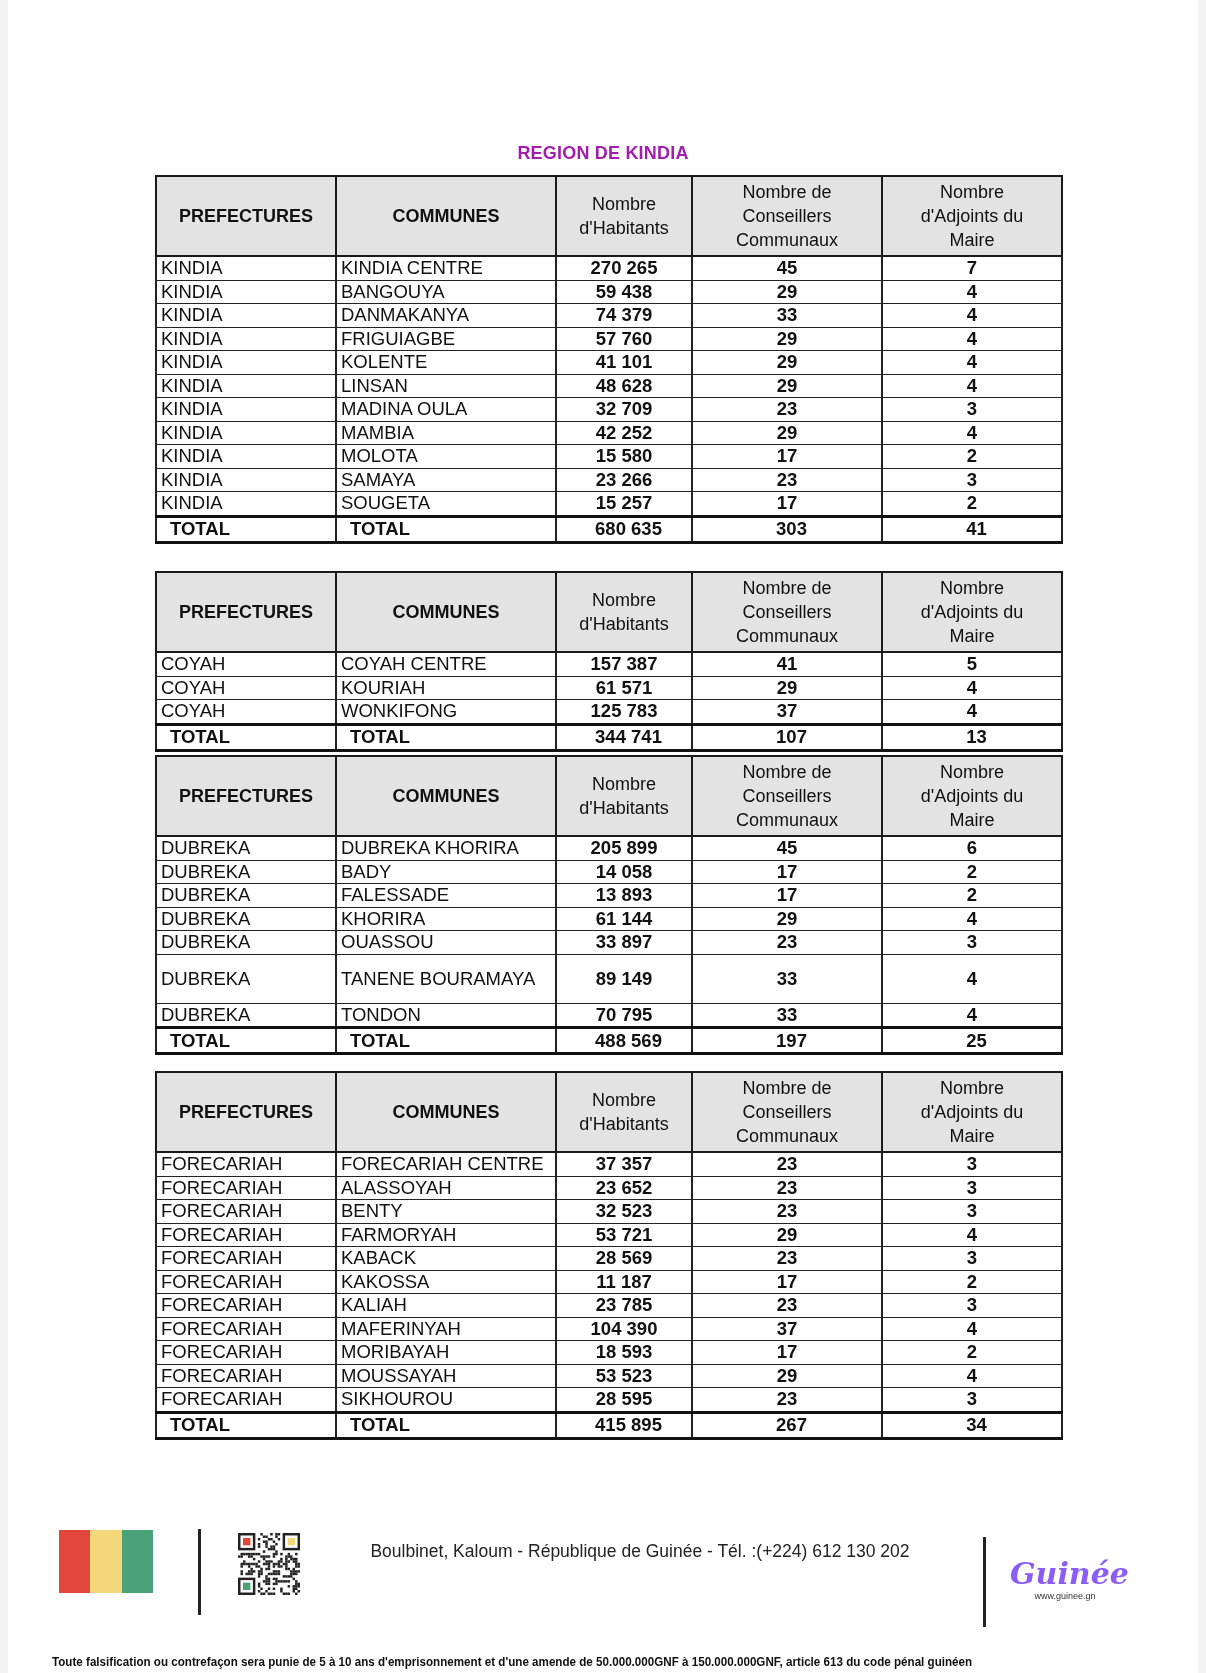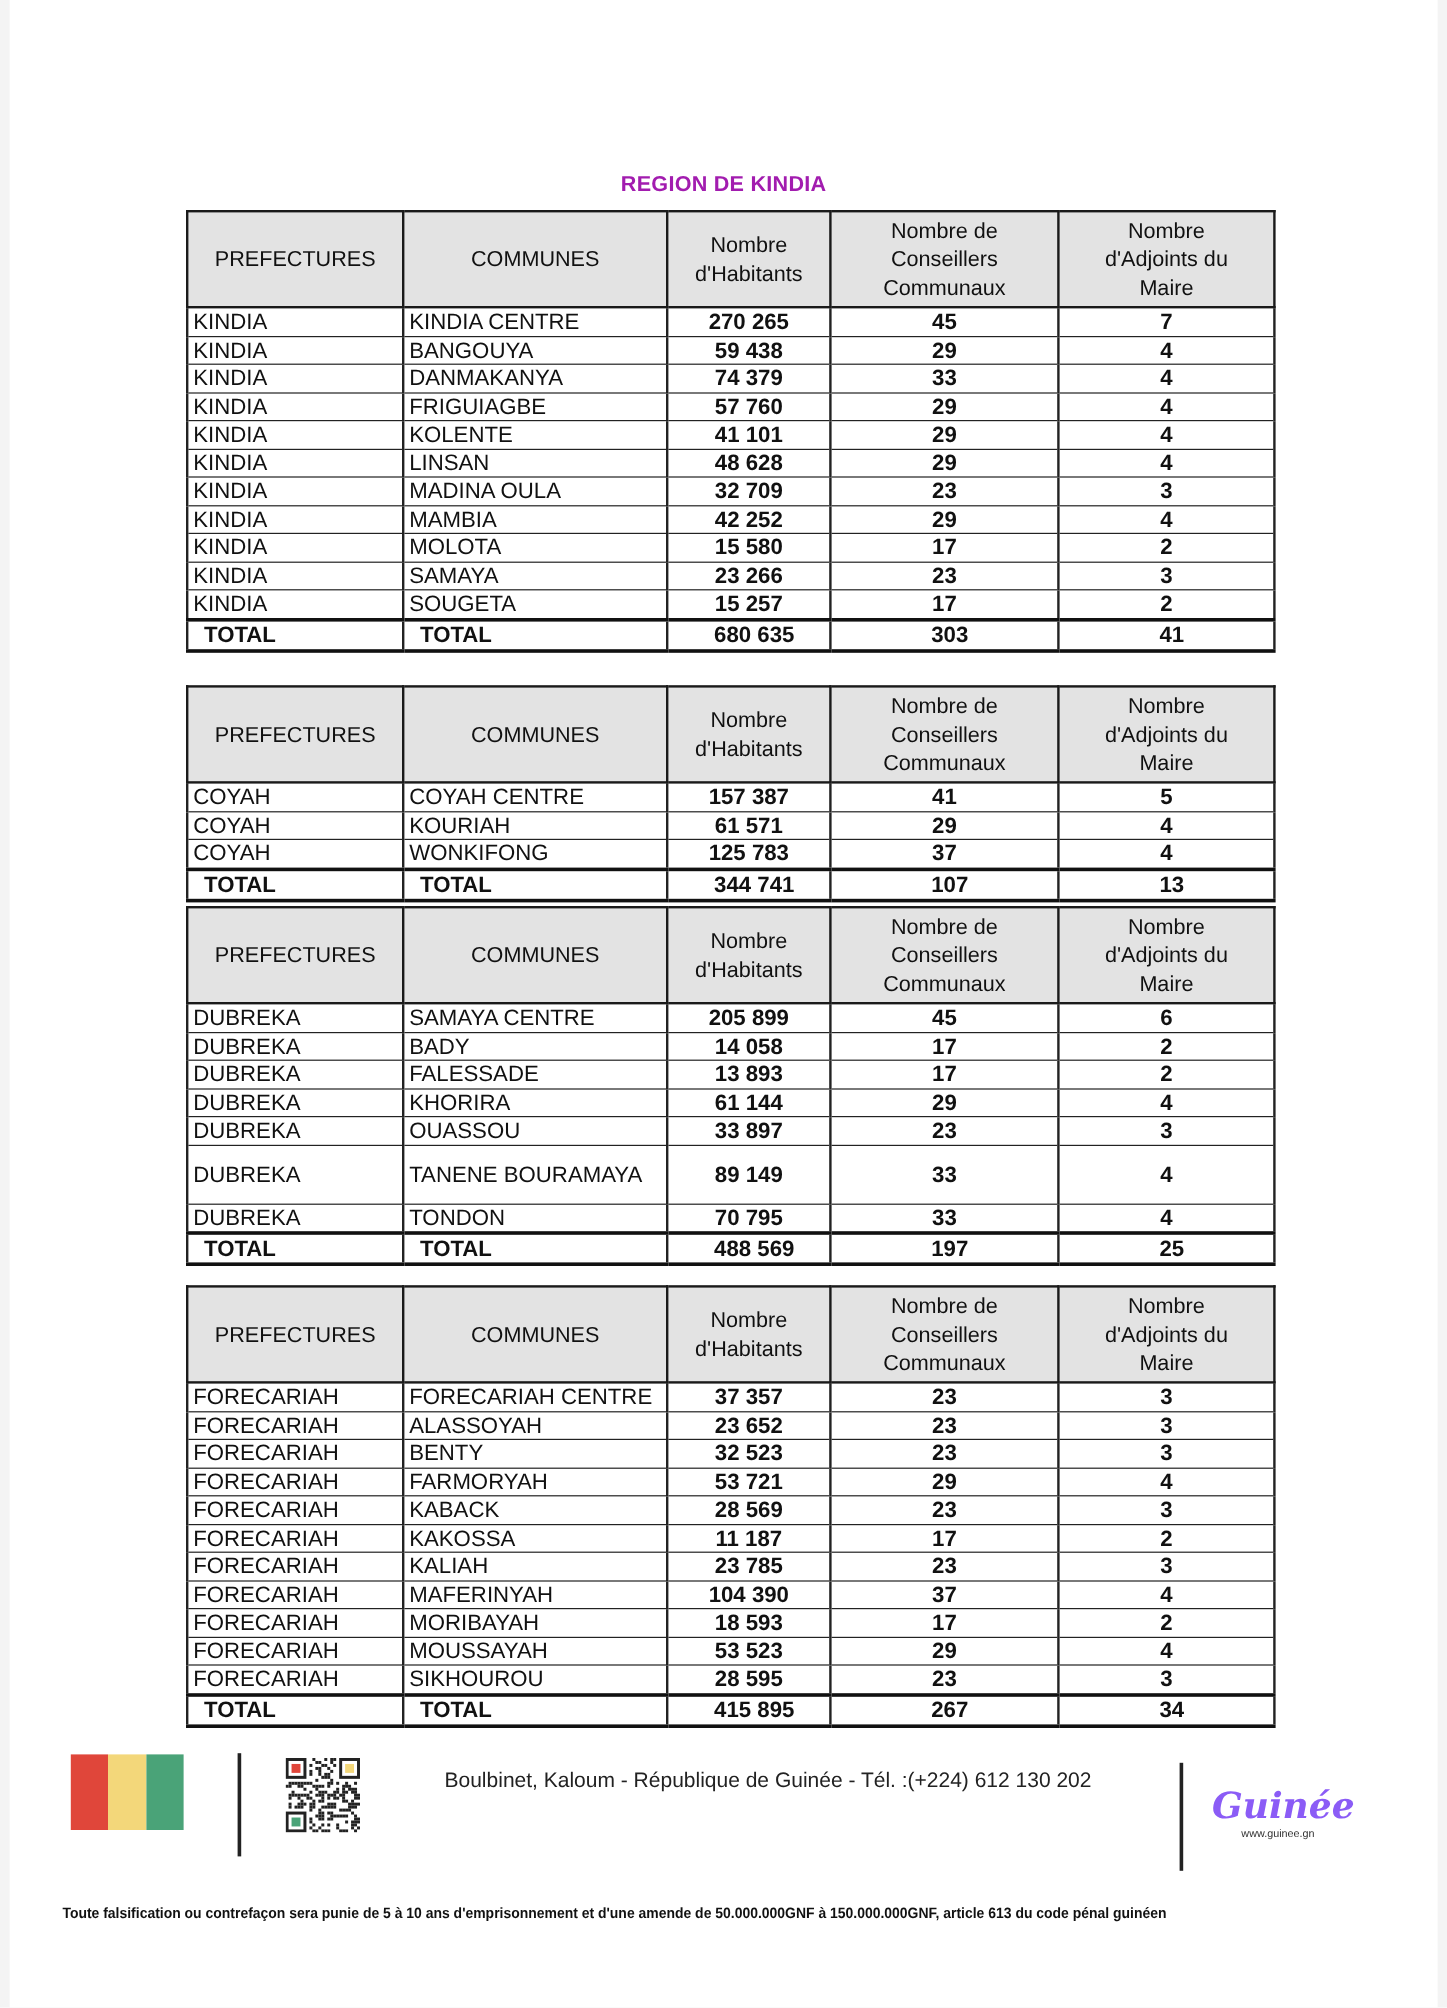--- a/index.html
+++ b/index.html
@@ -2,31 +2,31 @@
 <html><head>
 <meta charset="utf-8">
 <style>
   html,body{margin:0;padding:0;}
   body{width:1206px;height:1673px;background:#f4f4f4;font-family:"Liberation Sans",sans-serif;position:relative;overflow:hidden;}
   .page{position:absolute;left:8px;top:0;width:1190px;height:1673px;background:#fff;}
   .region-title{position:absolute;left:0;width:1206px;top:143px;text-align:center;font-weight:bold;font-size:18px;color:#a21caf;letter-spacing:0.2px;}
   .tbl{position:absolute;left:155px;width:906px;border-collapse:collapse;table-layout:fixed;color:#111;}
   .tbl col.c1{width:180px}.tbl col.c2{width:220px}.tbl col.c3{width:136px}.tbl col.c4{width:190px}.tbl col.c5{width:180px}
   .tbl th{background:#e3e3e3;border:2.5px solid #1a1a1a;font-size:18px;font-weight:normal;line-height:24px;padding:2px 4px;text-align:center;height:74px;}
-  .tbl th.bold{font-weight:normal;}
+  .tbl th.bold{font-weight:bold;}
   .tbl td{border:1.5px solid #222;border-left:2px solid #222;border-right:2px solid #222;font-size:18.5px;height:22.5px;line-height:22px;padding:0 4px;}
   .tbl td.txt{text-align:left;font-weight:normal;}
   .tbl td.num{text-align:center;font-weight:bold;}
   .tbl tr.total td{font-weight:bold;border-top:3px solid #111;border-bottom:3px solid #111;height:23px;padding-left:13px;}
   .tbl tr.tall td{height:48px;}
   #t1{top:175px;}
   #t2{top:571px;}
   #t3{top:755px;}
   #t4{top:1071px;}
-  .footer{position:absolute;left:0;top:1457px;width:972px;height:148px;}
+  .footer{position:absolute;left:0;top:1525px;width:972px;height:148px;}
   .flag{position:absolute;left:59px;top:5px;width:94px;height:63px;display:flex;}
   .flag span{flex:1;}
   .vline{position:absolute;width:3px;background:#222;}
   .qr{position:absolute;left:238px;top:8px;width:62px;height:62px;background:#fff;}
   .addr{position:absolute;left:320px;top:14px;width:640px;text-align:center;font-size:17.5px;line-height:24px;color:#222;}
   .brand{position:absolute;left:1010px;top:20px;width:110px;text-align:center;}
   .brand .logo{font-family:"DejaVu Serif",serif;font-style:italic;font-weight:bold;font-size:30px;color:#d33a2c;line-height:34px;}
   .brand .url{font-size:9px;font-weight:normal;color:#333;}
   .legal{position:absolute;left:52px;top:130px;width:1120px;font-size:12.5px;font-weight:bold;color:#111;white-space:nowrap;transform:scaleX(0.93);transform-origin:left;}
 </style>
@@ -205,21 +205,21 @@
         <th class="bold"><span>PREFECTURES</span></th>
         <th class="bold"><span>COMMUNES</span></th>
         <th><span>Nombre</span><br><span>d'Habitants</span></th>
         <th><span>Nombre de</span><br><span>Conseillers</span><br><span>Communaux</span></th>
         <th><span>Nombre</span><br><span>d'Adjoints du</span><br><span>Maire</span></th>
       </tr>
     </thead>
     <tbody>
         <tr>
           <td class="txt">DUBREKA</td>
-          <td class="txt">SAMAYA CENTRE</td>
+          <td class="txt">DUBREKA KHORIRA</td>
           <td class="num">205 899</td>
           <td class="num">45</td>
           <td class="num">6</td>
         </tr>
         <tr>
           <td class="txt">DUBREKA</td>
           <td class="txt">BADY</td>
           <td class="num">14 058</td>
           <td class="num">17</td>
           <td class="num">2</td>

